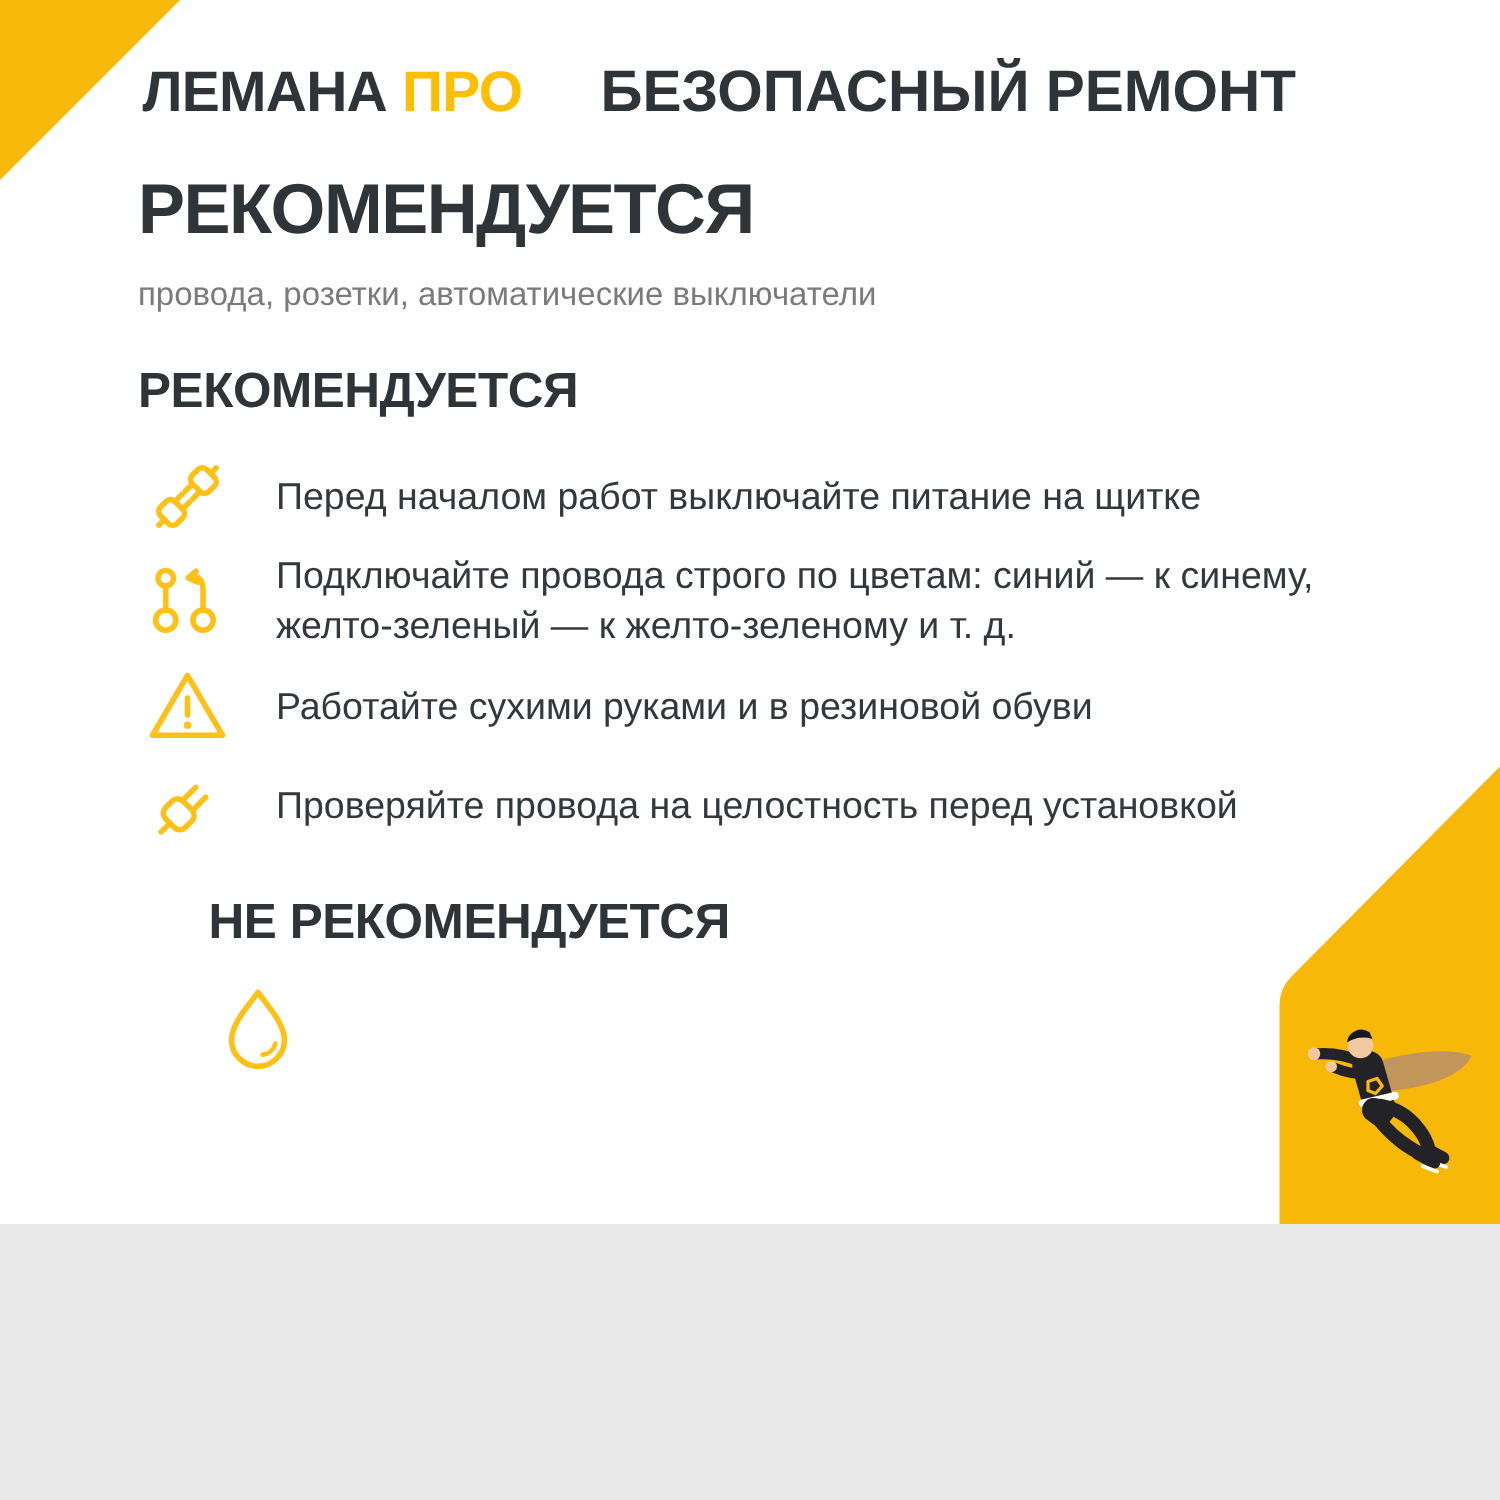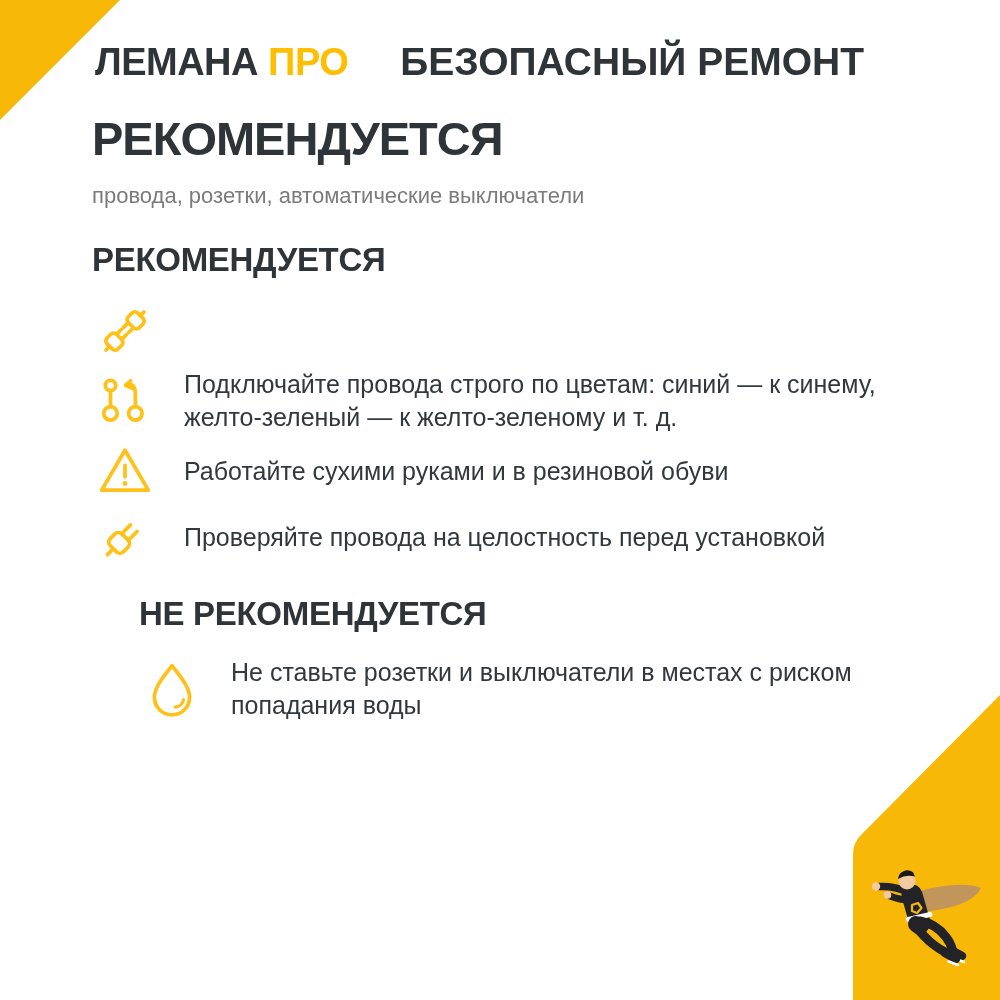--- a/index.html
+++ b/index.html
@@ -8,21 +8,21 @@
     --logo-accent:#FFBE00;
     --text-dark:#2F3439;
     --text-gray:#7B7B7B;
     --cape-brown:#C2955A;
     --suit:#232327;
     --skin:#F3C9A2;
   }
   *{margin:0;padding:0;box-sizing:border-box;}
   html,body{background:#e9e9e9;}
   .canvas{
-    position:relative;width:1000px;height:1000px;background:#ffffff;
+    position:relative;width:1000px;height:816px;background:#ffffff;
     overflow:hidden;font-family:"Liberation Sans",sans-serif;color:var(--text-dark);
     margin:0 auto;
   }
   
   .corner-tl{
     position:absolute;left:0;top:0;width:120px;height:120px;
     background:var(--accent-yellow);
     clip-path:polygon(0 0,100% 0,0 100%);
   }
   .corner-br{position:absolute;right:0;bottom:0;width:160px;height:312px;}
@@ -90,20 +90,21 @@
               <rect class="ic" x="7" y="20.5" width="13" height="15" rx="4"></rect>
               <path class="ic" d="M20,24.5 H26.5"></path>
                 <path class="ic" d="M20,31.5 H26.5"></path>
               <rect class="ic" x="36" y="20.5" width="13" height="15" rx="4"></rect>
               <path class="ic" d="M36,24.5 H29.5"></path>
                 <path class="ic" d="M36,31.5 H29.5"></path>
               <path class="ic" d="M49,28 H54"></path>
             </g>
           </svg>
         </div>
+        <div class="row-text">Перед началом работ выключайте питание на щитке</div>
       </div>
 
       <div class="row">
         <div class="icon-cell">
           <svg width="58" height="58" viewBox="0 0 56 56">
             <circle class="ic" cx="14" cy="13" r="5"></circle>
             <path class="ic" d="M14,18 V33.5"></path>
             <circle class="ic" cx="14" cy="40" r="6.5"></circle>
             <circle class="ic" cx="38" cy="40" r="6.5"></circle>
             <path class="ic" d="M38,33.5 V21 C38,13 34,10.5 29,12.5"></path>
@@ -143,21 +144,20 @@
       <div class="section-heading">НЕ РЕКОМЕНДУЕТСЯ</div>
 
 
       <div class="row">
         <div class="icon-cell">
           <svg width="58" height="58" viewBox="0 0 56 56">
             <path class="ic" d="M28,5.5 C22,13.5 11,25.5 11,36 a17,17 0 0 0 34,0 C45,25.5 34,13.5 28,5.5 Z"></path>
             <path class="ic-thin" d="M31,45.5 a9.5,9.5 0 0 0 8.2,-7.2"></path>
           </svg>
         </div>
-        <div class="row-text">Не ставьте розетки и выключатели в местах с риском попадания воды</div>
       </div>
     </div>
 
   </div>
 
   <div class="corner-br">
     <svg class="br-shape" width="160" height="312" viewBox="0 0 160 312">
       <path d="M160,7 L21,147 Q13,155 13,166 V312 H160 Z" fill="var(--accent-yellow)"></path>
     </svg>
     <svg class="mascot" width="140" height="105" viewBox="0 0 140 105">

